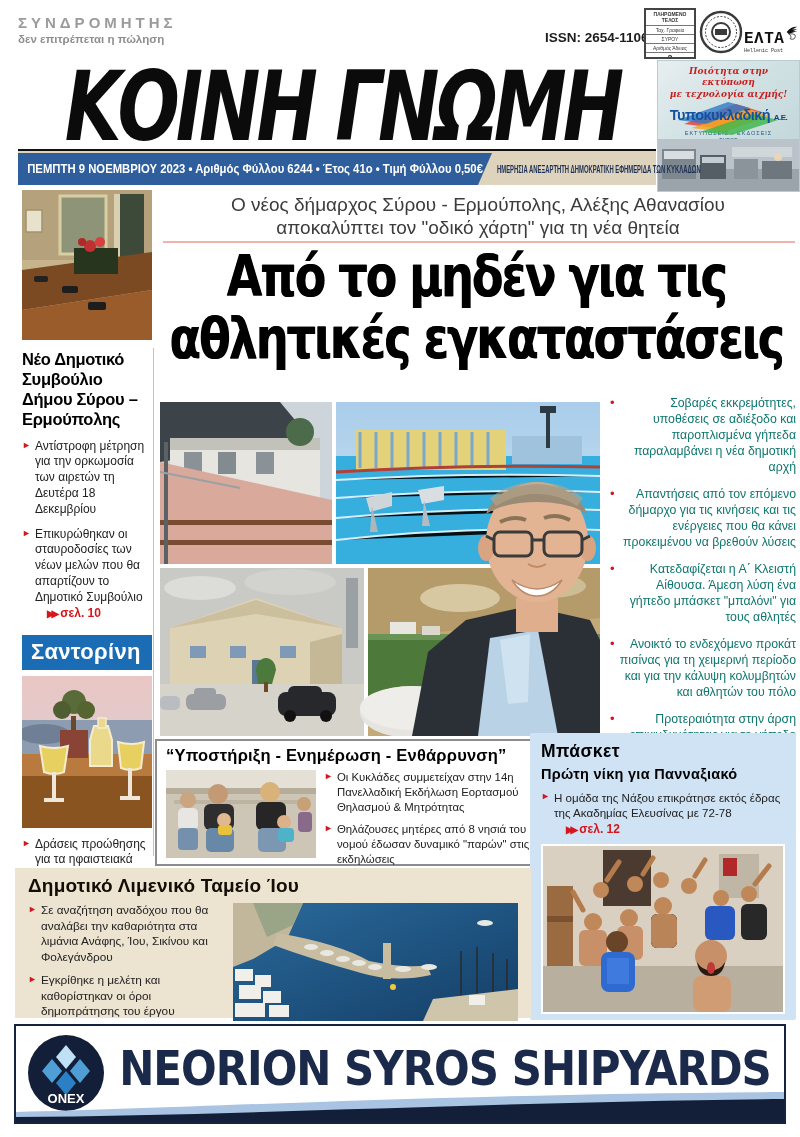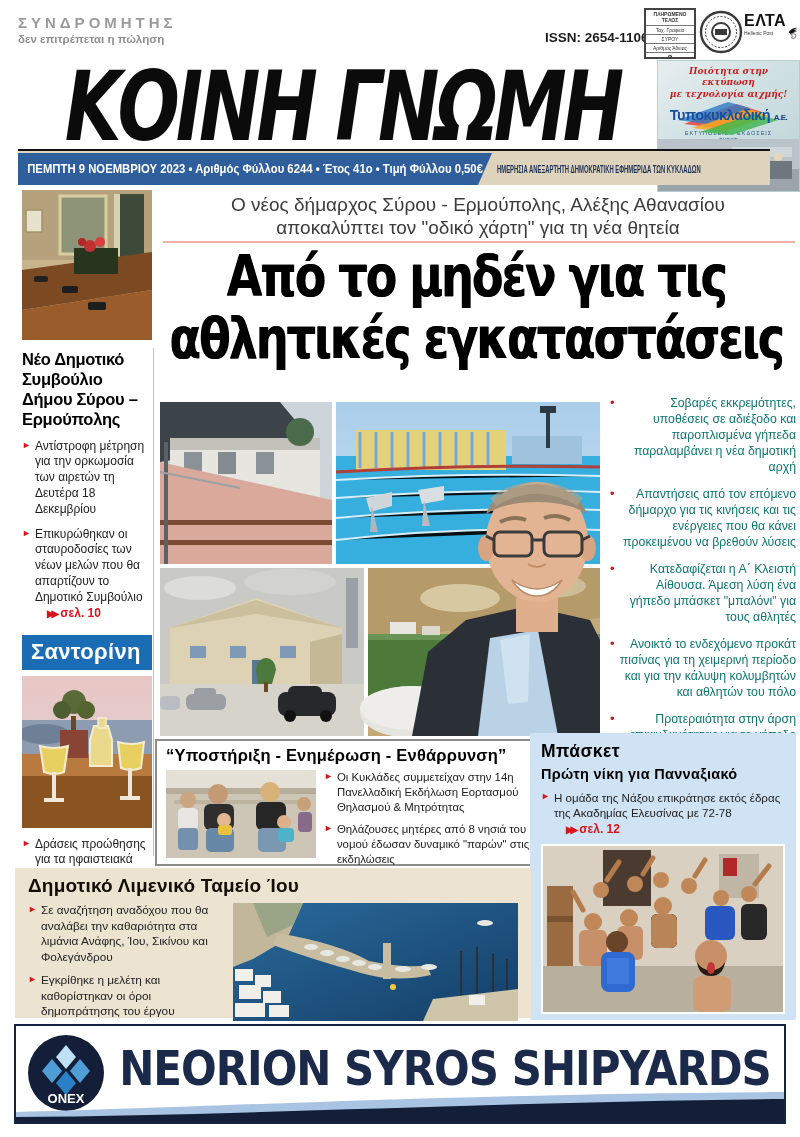--- a/index.html
+++ b/index.html
@@ -31,21 +31,21 @@
               font-size:9px;line-height:1.25;font-family:"DejaVu Serif","Liberation Serif",serif;}
   .ad .brandrow{position:relative;text-align:center;margin-top:6px;height:30px;}
   .ad .brand{position:relative;z-index:2;font-size:14.5px;font-weight:bold;color:#1550a0;letter-spacing:-.5px;}
   .ad .brand .sfx{font-size:8px;color:#13407f;}
   .ad .services{text-align:center;font-size:5.5px;color:#2a5a8a;letter-spacing:1px;margin-top:-6px;}
   .ad .loc{text-align:center;font-size:5.5px;color:#2a5a8a;margin-top:1px;}
   .ad svg.swoosh{position:absolute;left:8px;top:-4px;z-index:1;}
   .ad .photo{position:absolute;left:0;bottom:0;}
 
   
-  .datestrip{left:18px;top:149px;width:752px;height:34px;background:#ded3bd;border-top:2px solid #111;}
+  .datestrip{left:18px;top:149px;width:638px;height:34px;background:#ded3bd;border-top:2px solid #111;}
   .datestrip .blue{position:absolute;left:0;top:2px;height:32px;width:474px;background:#2f5e9d;
                    clip-path:polygon(0 0,100% 0,calc(100% - 14px) 100%,0 100%);}
   .datestrip .blue span{display:inline-block;color:#fff;font-weight:bold;font-size:12.3px;line-height:32px;
                         padding-left:10px;white-space:nowrap;transform:scaleX(.92);transform-origin:left center;}
   .datestrip .tag{position:absolute;left:479px;top:2px;height:32px;color:#1c2f55;font-weight:bold;font-size:10.5px;
                   line-height:32px;white-space:nowrap;transform:scaleX(.56);transform-origin:left center;}
 
   
   .kicker{left:158px;top:193px;width:640px;text-align:center;color:#3c3c3c;font-size:19px;line-height:1.22;}
   .kicker-rule{left:163px;top:241px;width:632px;height:2px;background:#efb3ac;}
@@ -140,21 +140,21 @@
   <div class="abs roundstamp">
     <svg width="44" height="44" viewBox="0 0 44 44">
       <circle cx="22" cy="22" r="20" fill="none" stroke="#3a3a3a" stroke-width="2.4"></circle>
       <circle cx="22" cy="22" r="15.5" fill="none" stroke="#3a3a3a" stroke-width="1" stroke-dasharray="2 1.6"></circle>
       <circle cx="22" cy="22" r="9" fill="none" stroke="#3a3a3a" stroke-width="2"></circle>
       <rect x="16" y="19" width="12" height="6" fill="#3a3a3a"></rect>
     </svg>
   </div>
 
   <div class="abs elta">
-    <div style="display:flex;align-items:flex-start;">
+    <div style="display:flex;align-items:flex-end;font-family:Liberation Mono, monospace;">
       <div>
         <div class="name">ΕΛΤΑ</div>
         <div class="sub">Hellenic Post</div>
       </div>
       <svg width="34" height="42" viewBox="0 0 34 42" style="margin-left:2px;">
         <path d="M2 18 Q14 2 33 3 L18 11 Q26 9 33 9 L20 16 Q28 15 33 15 L8 24 Z" fill="#111"></path>
         <path d="M8 24 Q20 22 26 26 Q30 30 24 38 Q18 41 12 38 Q16 34 14 29 Q11 26 8 24 Z" fill="none" stroke="#111" stroke-width="2"></path>
       </svg>
     </div>
   </div>

